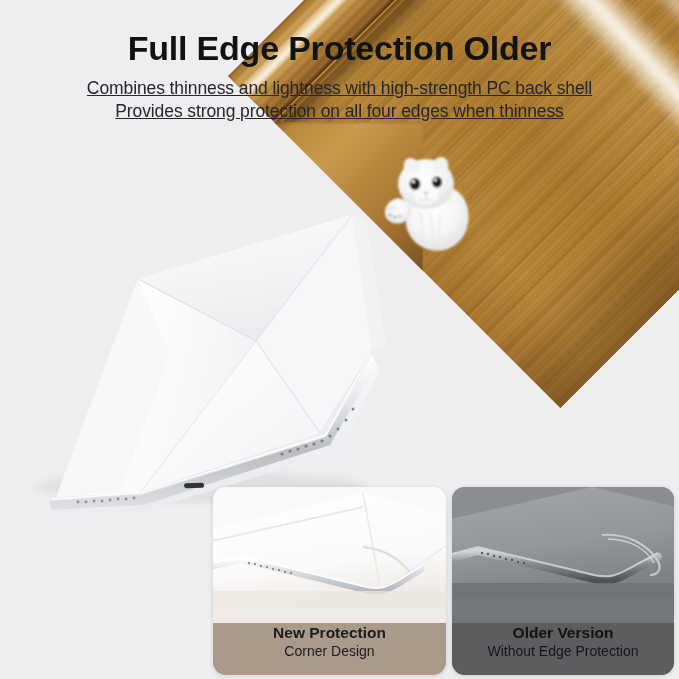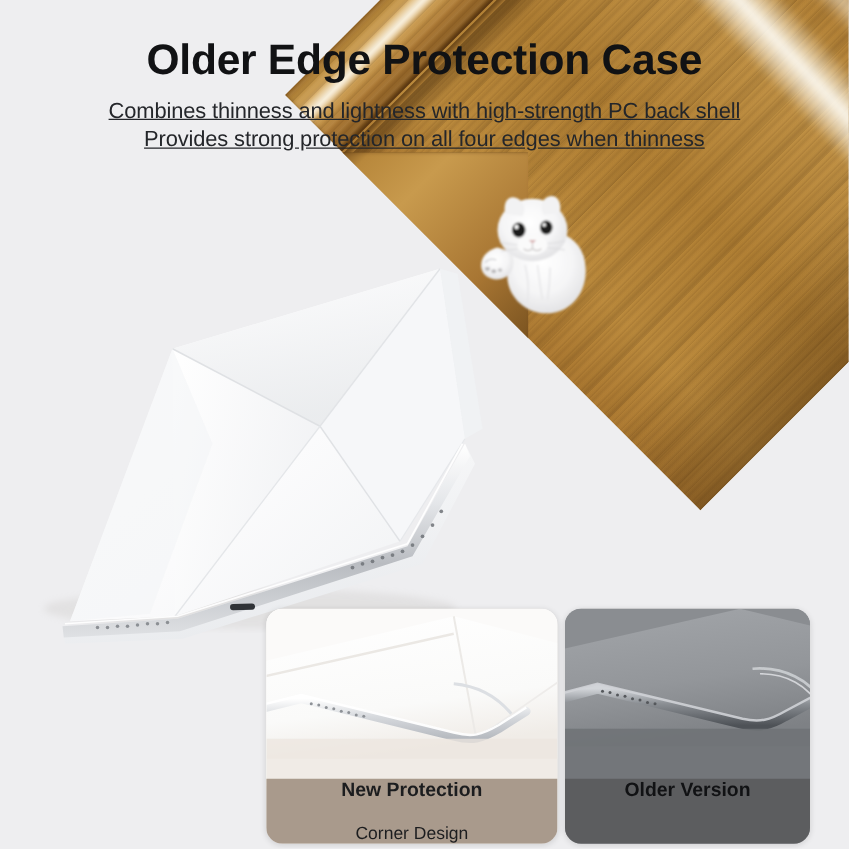--- a/index.html
+++ b/index.html
@@ -154,41 +154,41 @@
     position:absolute;left:20px;top:175px;width:400px;height:340px;z-index:14;
   }
 
   
   .panel{
     position:absolute;top:487px;height:188px;z-index:30;
     border-radius:13px;overflow:hidden;
     box-shadow:0 1px 5px rgba(0,0,0,.14);
   }
   .panel-left{left:213px;width:233px;background:#f2efec;}
-  .panel-right{left:452px;width:196px;background:#8b8d90;}
+  .panel-right{left:452px;width:222px;background:#8b8d90;}
 
   .panel-img{position:absolute;left:0;top:0;width:100%;height:142px;overflow:hidden;}
 
   .panel-left .panel-img{
     background:linear-gradient(172deg,#ffffff 0%,#fbfaf9 42%,#f3efeb 78%,#eae4dd 100%);
   }
   .panel-right .panel-img{
     background:linear-gradient(168deg,#9da0a4 0%,#93969a 40%,#7b7e82 78%,#6e7175 100%);
   }
 
   .caption{
     position:absolute;left:0;bottom:0;width:100%;height:52px;
-    display:flex;flex-direction:column;align-items:center;justify-content:space-between;
+    display:flex;flex-direction:column;align-items:center;justify-content:flex-start;
     text-align:center;
   }
   .panel-left .caption{background:#a99a8c;}
   .panel-right .caption{background:#5c5d5f;}
 
   .cap-title{font-size:15.5px;font-weight:700;line-height:19px;color:#1c1d1f;}
-  .cap-sub{font-size:14px;font-weight:400;line-height:18px;color:#1c1d1f;margin-top:11px;}
+  .cap-sub{font-size:14px;font-weight:400;line-height:18px;color:#1c1d1f;}
   .panel-right .cap-title{color:#111214;}
   .panel-right .cap-sub{color:#15161a;}
 </style>
 </head>
 <body>
 
 <div class="stage">
 
   <div class="wood-wrap">
     <div class="wood-shape">
@@ -415,22 +415,23 @@
           <circle cx="54" cy="72" r="1.2"></circle>
             <circle cx="60" cy="73" r="1.2"></circle>
           <circle cx="66" cy="75" r="1.2"></circle>
             <circle cx="72" cy="76" r="1.2"></circle>
         </g>
         <rect x="0" y="96" width="222" height="46" fill="#6f7276" opacity="0.85"></rect>
       </svg>
     </div>
     <div class="caption">
       <div class="cap-title">Older Version</div>
+      <div class="cap-sub">Without Edge Protection</div>
     </div>
   </div>
 
   <div class="header">
-    <h1 class="title">Older Edge Protection Case</h1>
+    <h1 class="title">Full Edge Protection Older</h1>
     <p class="subline first">Combines thinness and lightness with high-strength PC back shell</p>
     <p class="subline">Provides strong protection on all four edges when thinness</p>
   </div>
 
 </div>
 
 </body></html>

